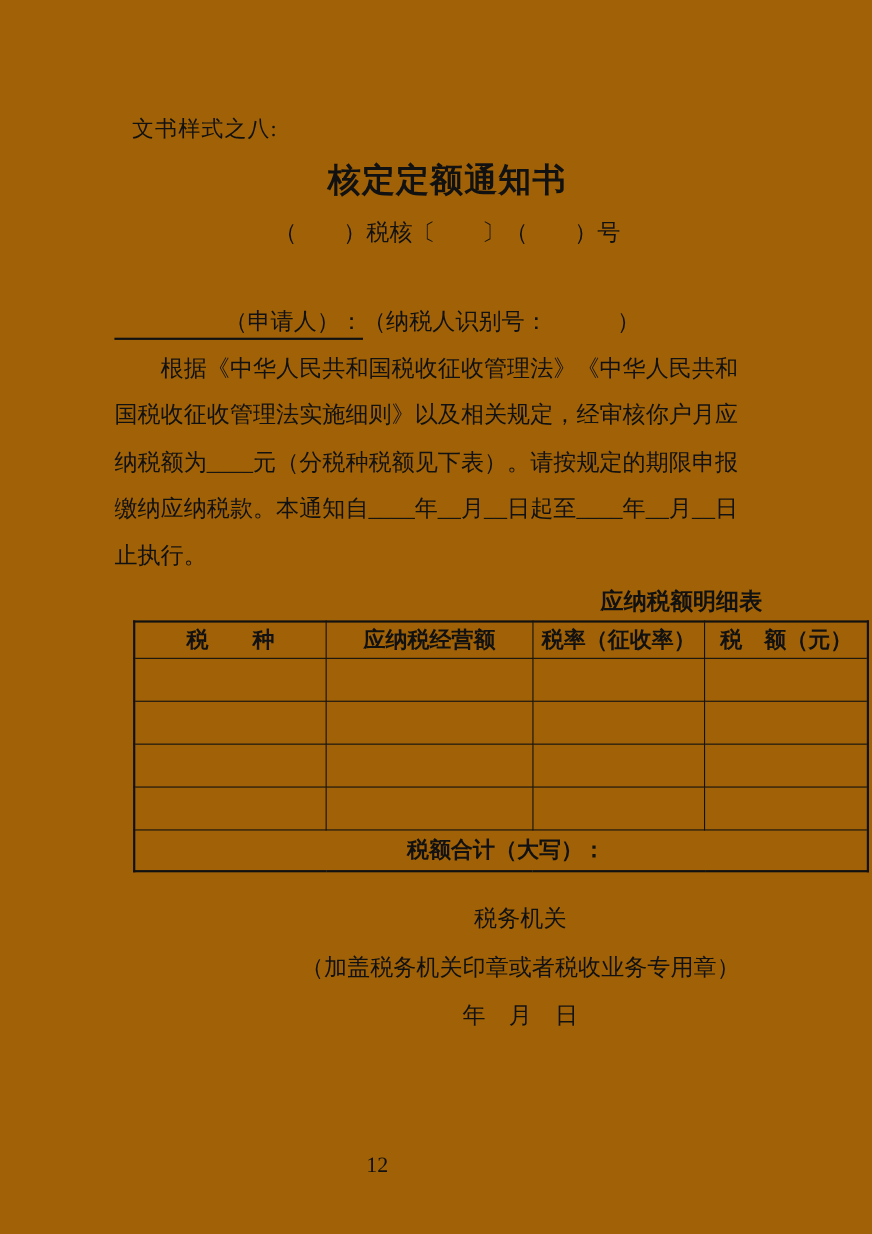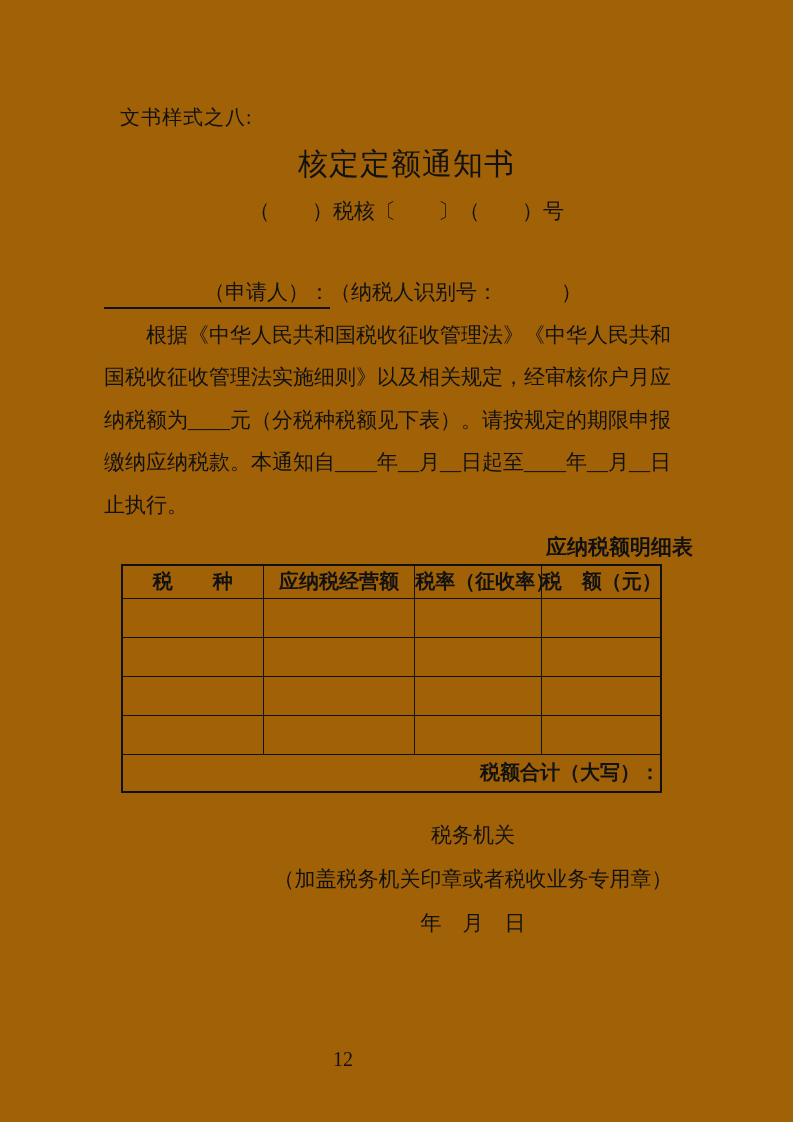--- a/index.html
+++ b/index.html
@@ -19,21 +19,21 @@
     position: absolute;
     top: 104px; left: 120px;
     font-size: 20px;
     letter-spacing: 1px;
   }
   .doc-title {
     position: absolute;
     top: 144px; left: 120px; width: 573px;
     text-align: center;
     font-family: "Liberation Sans", "DejaVu Sans", sans-serif;
-    font-weight: normal;
+    font-weight: bold;
     font-size: 30px;
     letter-spacing: 1px;
   }
   .doc-number-line {
     position: absolute;
     top: 197px; left: 120px; width: 573px;
     text-align: center;
     font-size: 21px;
   }
 
@@ -57,42 +57,42 @@
     position: absolute;
     top: 533px; left: 120px; width: 573px;
     text-align: right;
     font-family: "Liberation Sans", "DejaVu Sans", sans-serif;
     font-weight: bold;
     font-size: 21px;
   }
   table.tax-table {
     position: absolute;
     top: 564px; left: 121px;
-    width: 541px;
+    width: 669px;
     border-collapse: collapse;
     table-layout: fixed;
     border: 2px solid #111;
   }
   table.tax-table th, table.tax-table td {
     border: 1px solid #111;
     font-size: 20px;
     vertical-align: middle;
   }
   table.tax-table th {
     font-family: "Liberation Sans", "DejaVu Sans", sans-serif;
     font-weight: bold;
     text-align: center;
     height: 33px;
   }
   table.tax-table td { height: 39px; }
   table.tax-table td.total-cell {
     height: 38px;
     font-family: "Liberation Sans", "DejaVu Sans", sans-serif;
     font-weight: bold;
-    text-align: right;
+    text-align: center;
     padding-left: 9px;
     border-radius: 13px;
   }
   .col1 { width: 26.2%; }
   .col2 { width: 28.1%; }
   .col3 { width: 23.5%; }
   .col4 { width: 22.2%; }
 
   .signature-block {
     position: absolute;

